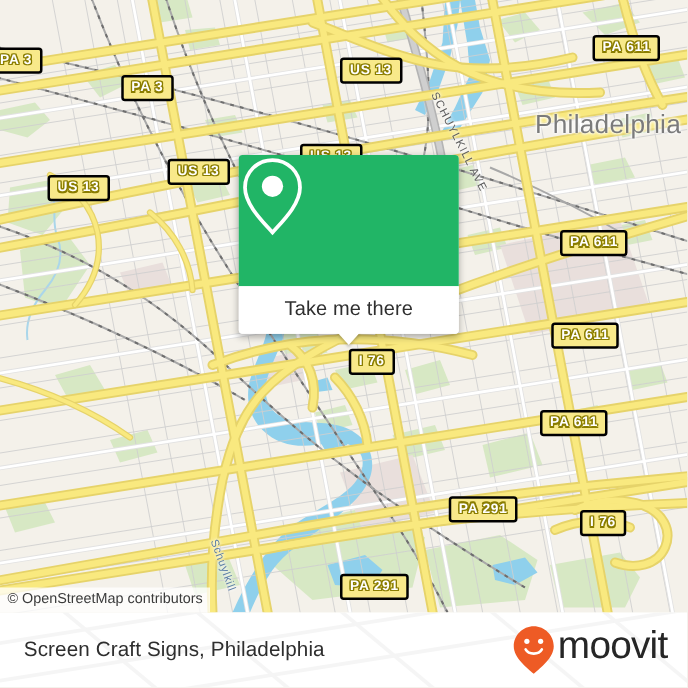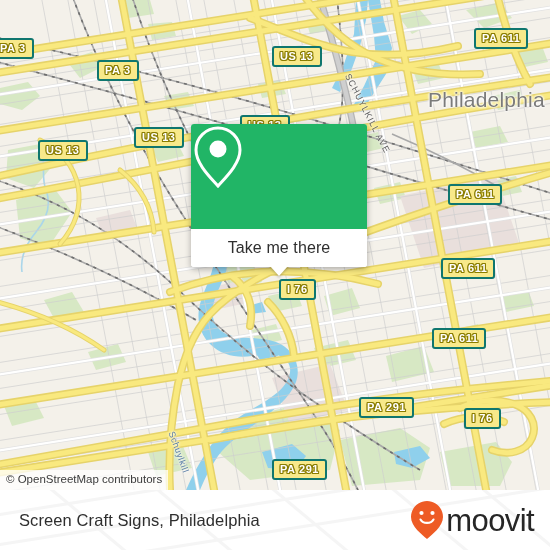--- a/index.html
+++ b/index.html
@@ -11,21 +11,21 @@
   #app{position:relative;width:550px;height:550px;overflow:hidden;background:#f2efe9;}
 
   
   #map{position:absolute;left:0;top:0;width:550px;height:490px;overflow:hidden;background:#f4f1ea;}
   #map svg{position:absolute;left:0;top:0;}
 
   
   .shield{
     position:absolute;
     background:#f8e98a;
-    border:2px solid #0f766e;
+    border:2px solid #000000;
     border-radius:3px;
     color:#ffffff;
     font-size:11px;
     font-weight:bold;
     letter-spacing:0.6px;
     line-height:14px;
     padding:1px 6px 2px 6px;
     white-space:nowrap;
     text-shadow:
       -1px -1px 0 #8a7d00, 1px -1px 0 #8a7d00,
@@ -122,21 +122,21 @@
   #place-title{
     position:relative;
     color:#2e2e2e;
     font-size:16.5px;
     letter-spacing:0.1px;
     white-space:nowrap;
     flex:1;
   }
   #moovit-logo{
     position:relative;
-    display:flex;align-items:center;gap:2px;
+    display:flex;align-items:flex-start;gap:2px;
   }
   #moovit-word{
     color:#262626;
     font-size:31px;
     letter-spacing:-0.6px;
     line-height:31px;
     font-weight:400;
   }
 </style>
 </head>

